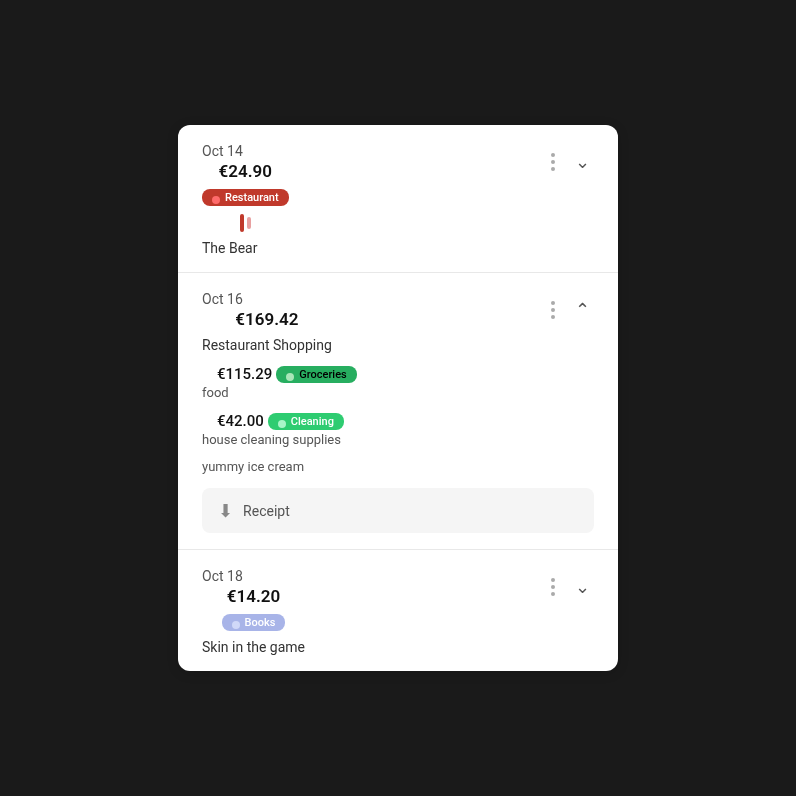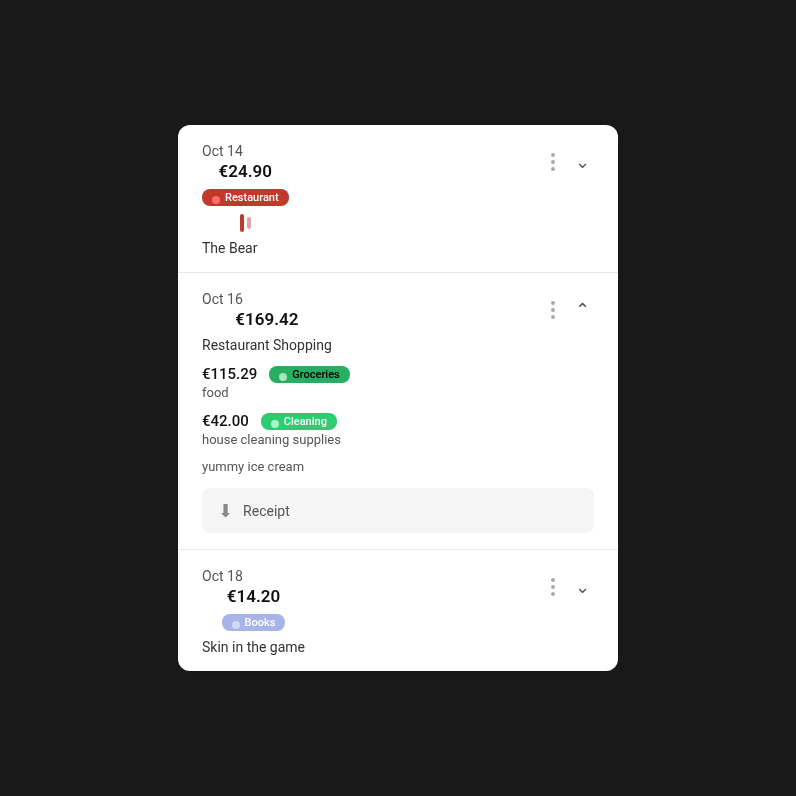--- a/index.html
+++ b/index.html
@@ -131,22 +131,23 @@
     }
     .sub-item {
       margin-bottom: 12px;
     }
     .sub-item:last-child {
       margin-bottom: 0;
     }
     .sub-amount-row {
       display: flex;
       align-items: center;
-      gap: 12px;
+      gap: 4px;
       margin-bottom: 2px;
+      margin-left: 15px;
     }
     .sub-amount {
       font-size: 15px;
       font-weight: 500;
       color: #111;
     }
     .sub-desc {
       font-size: 13px;
       color: #555;
     }

